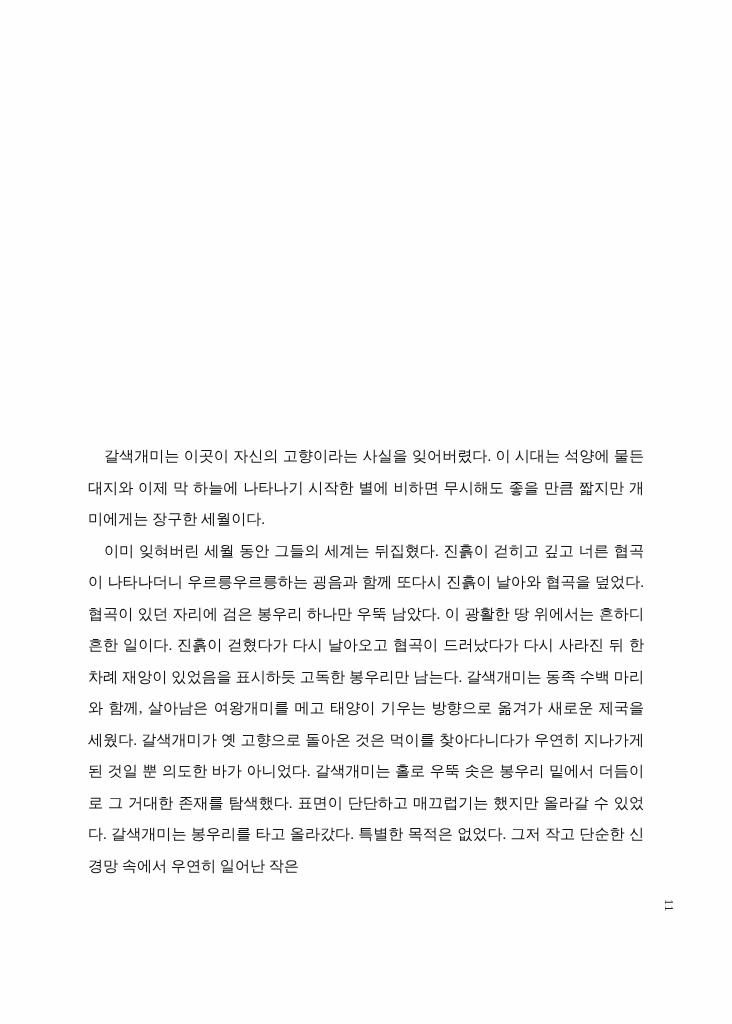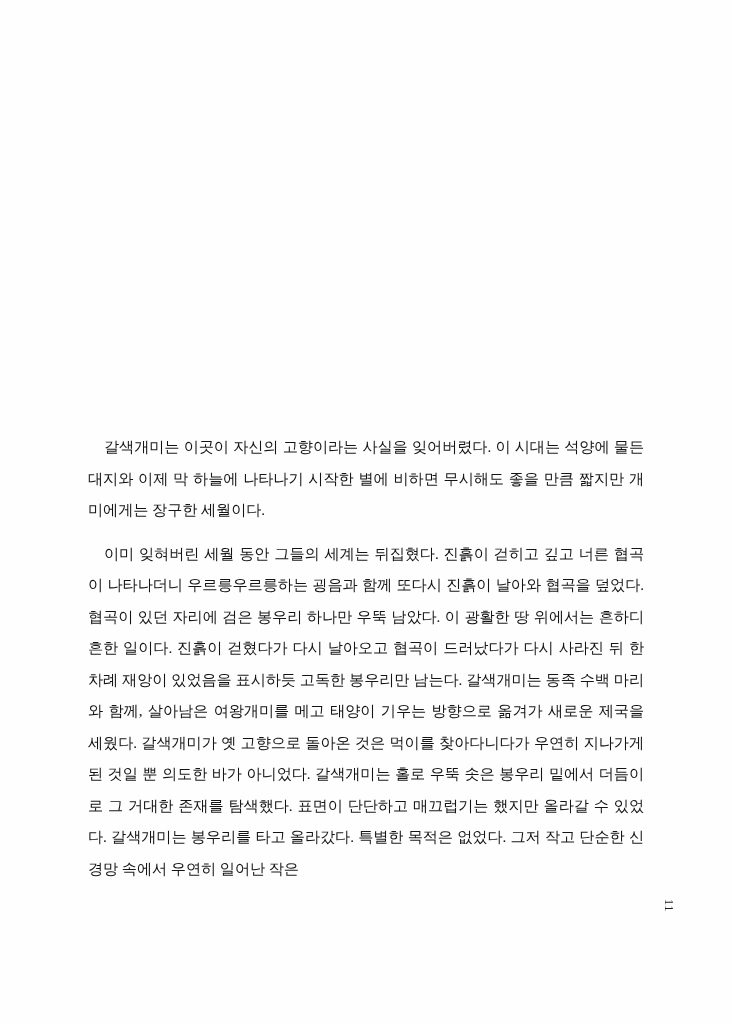--- a/index.html
+++ b/index.html
@@ -16,36 +16,36 @@
   }
   .page {
     position: relative;
     width: 732px;
     height: 1024px;
     background: #fefefe;
   }
   .text-block {
     position: absolute;
     left: 88px;
-    top: 431px;
+    top: 440px;
     width: 556px;
   }
   .para {
     margin: 0;
     font-size: 15.2px;
     line-height: 31.5px;
     text-align: justify;
     text-justify: inter-character;
     text-indent: 1.05em;
     word-break: break-all;
     letter-spacing: -0.1px;
     color: #141414;
   }
   .para + .para {
-    margin-top: 12px;
+    margin-top: 0;
   }
   .folio {
     position: absolute;
     right: 56px;
     bottom: 112px;
     font-size: 12.5px;
     color: #1a1a1a;
     writing-mode: vertical-rl;
     text-orientation: mixed;
     letter-spacing: 0.5px;

